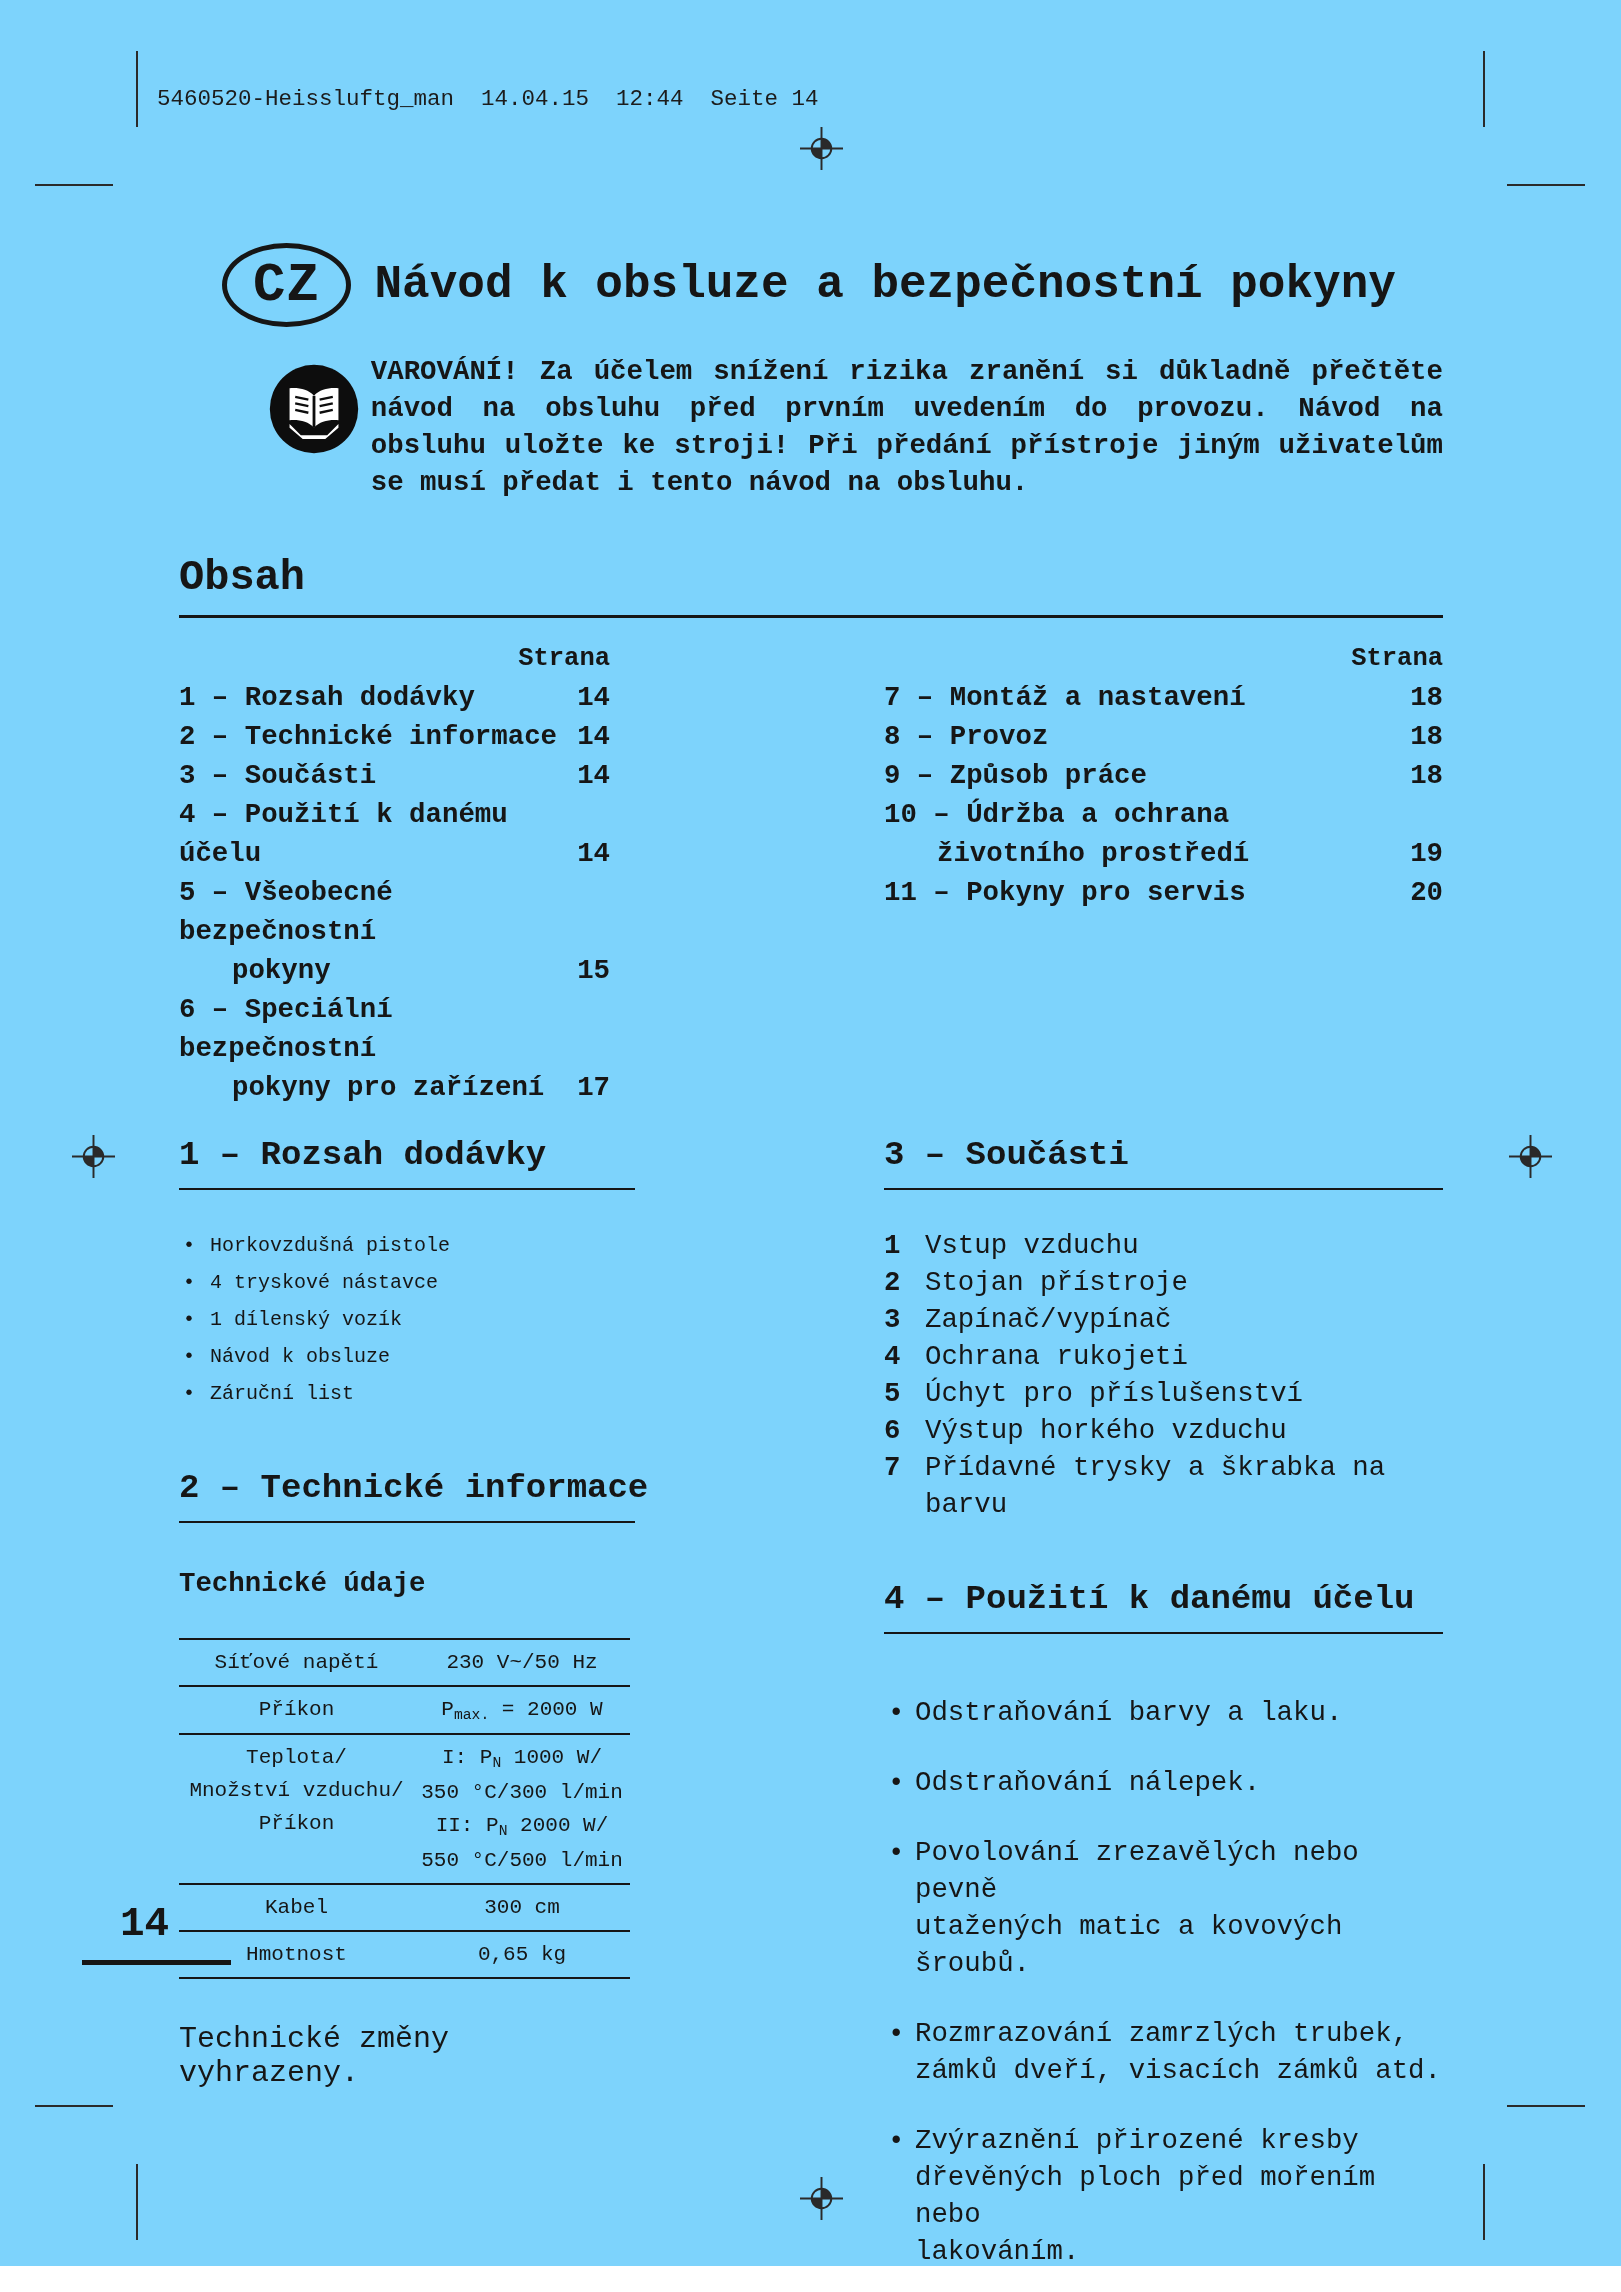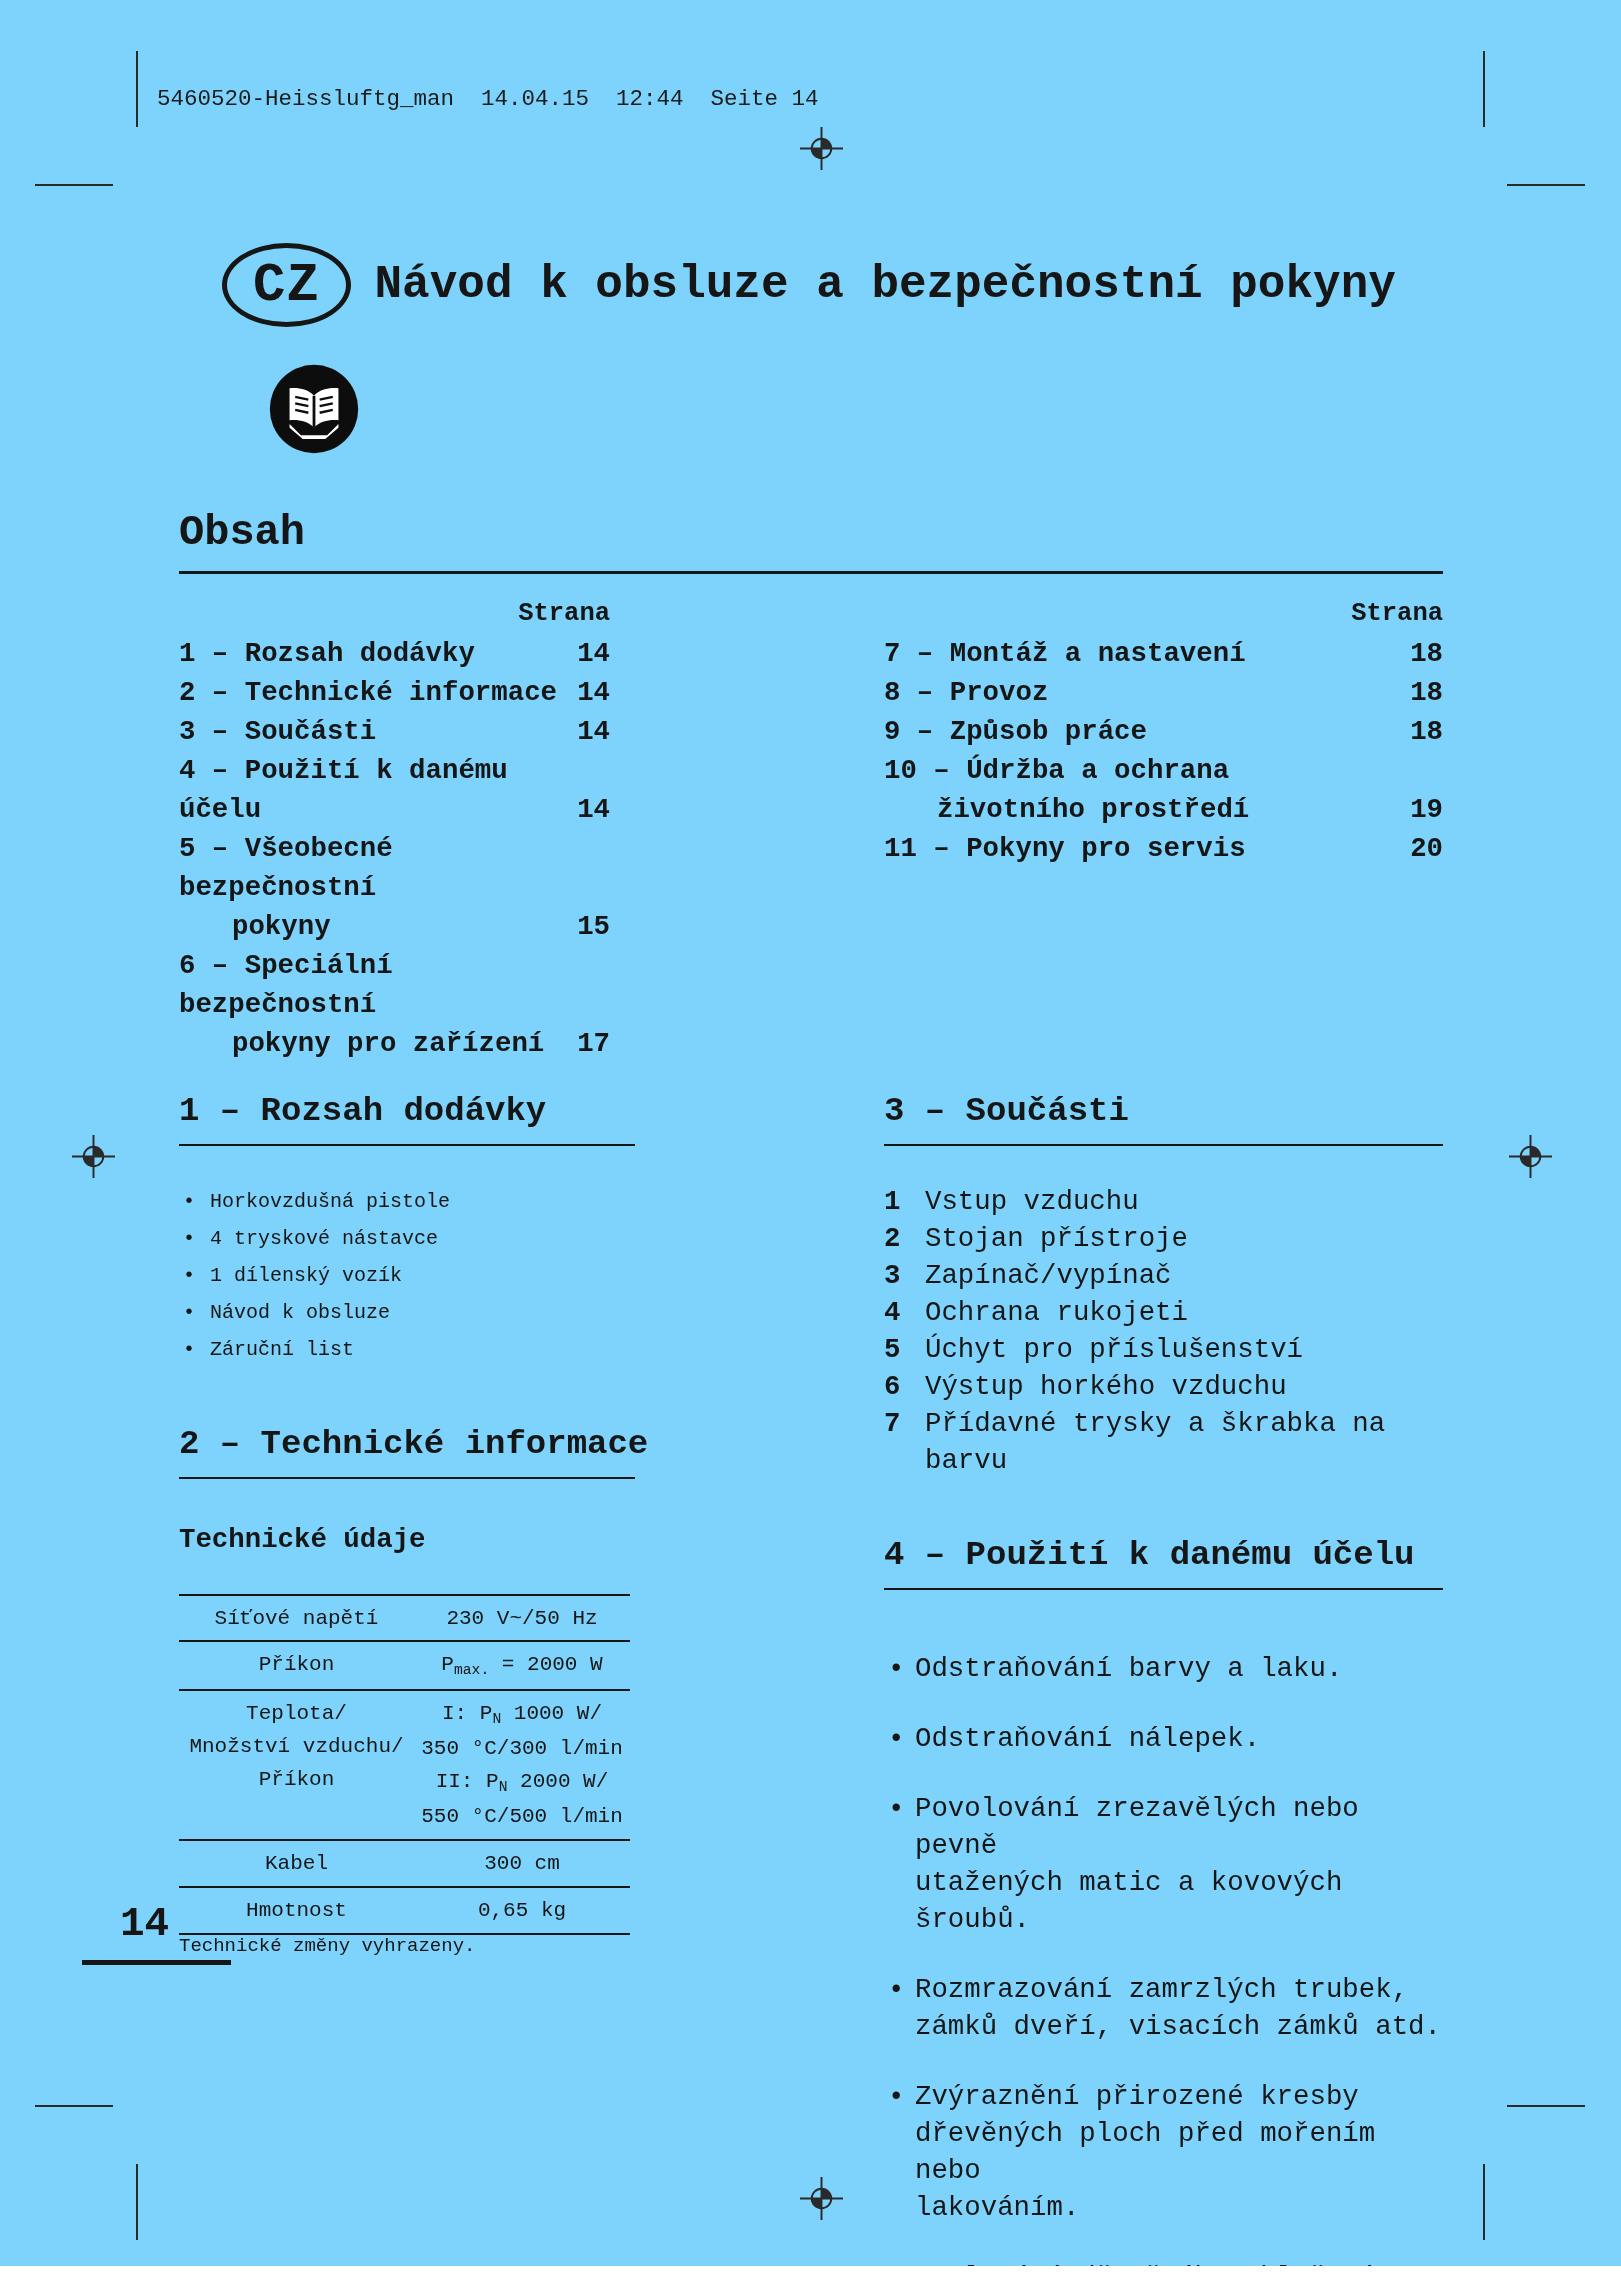--- a/index.html
+++ b/index.html
@@ -75,21 +75,21 @@
   .supply-list { margin-top:37px; font-size:20px; line-height:37px; }
   .b-item { position:relative; padding-left:31px; }
   .b-item::before { content:"•"; position:absolute; left:3.9px; }
 
   .tech-sub { margin-top:45px; font-size:27.4px; font-weight:bold; }
   .tech-table { margin-top:39px; width:451px; border-top:2px solid #161616; font-size:21px;text-align:center; }
   .t-row { display:flex; border-bottom:2px solid #161616; padding:5.9px 0; line-height:33px; }
   .t-label { width:235px; flex:none; white-space:pre-line; }
   .t-value { flex:1; }
   .sub { font-size:0.7em; position:relative; top:0.28em; }
-  .tech-note { font-size:19px; }
+  .tech-note { margin-top:43px; font-size:30px; }
 
   .comp-list { margin-top:37px; font-size:27.4px; line-height:37px; }
   .c-item { display:flex; }
   .c-num { width:41px; flex:none; font-weight:bold; }
 
   .use-list { margin-top:60px; font-size:27.4px; line-height:37px; }
   .use-item { margin-bottom:33px; white-space:pre-line; }
   .use-item:last-child { margin-bottom:0; }
 
   
@@ -156,20 +156,21 @@
         <path d="M50 36 C44 29 33 27 24 28 L24 62 C33 61 44 63 50 70 C56 63 67 61 76 62 L76 28 C67 27 56 29 50 36 Z" fill="#ffffff"></path>
         <line x1="50" y1="36" x2="50" y2="70" stroke="#0d0d0d" stroke-width="3"></line>
         <line x1="30" y1="37" x2="44" y2="40" stroke="#0d0d0d" stroke-width="2.5"></line>
         <line x1="30" y1="44" x2="44" y2="47" stroke="#0d0d0d" stroke-width="2.5"></line>
         <line x1="30" y1="51" x2="44" y2="54" stroke="#0d0d0d" stroke-width="2.5"></line>
         <line x1="56" y1="40" x2="70" y2="37" stroke="#0d0d0d" stroke-width="2.5"></line>
         <line x1="56" y1="47" x2="70" y2="44" stroke="#0d0d0d" stroke-width="2.5"></line>
         <line x1="56" y1="54" x2="70" y2="51" stroke="#0d0d0d" stroke-width="2.5"></line>
         <path d="M24 66 L36 78 L64 78 L76 66 L76 70 L62 82 L38 82 L24 70 Z" fill="#ffffff"></path>
       </svg>
+      <p class="warning-text">VAROVÁNÍ! Za účelem snížení rizika zranění si důkladně přečtěte návod na obsluhu před prvním uvedením do provozu. Návod na obsluhu uložte ke stroji! Při předání přístroje jiným uživatelům se musí předat i tento návod na obsluhu.</p>
     </div>
 
     <h2 class="obsah">Obsah</h2>
     <div class="obsah-rule"></div>
 
     <div class="toc">
       <div class="toc-col toc-left">
         <div class="strana">Strana</div>
 
         <div class="toc-entry">

